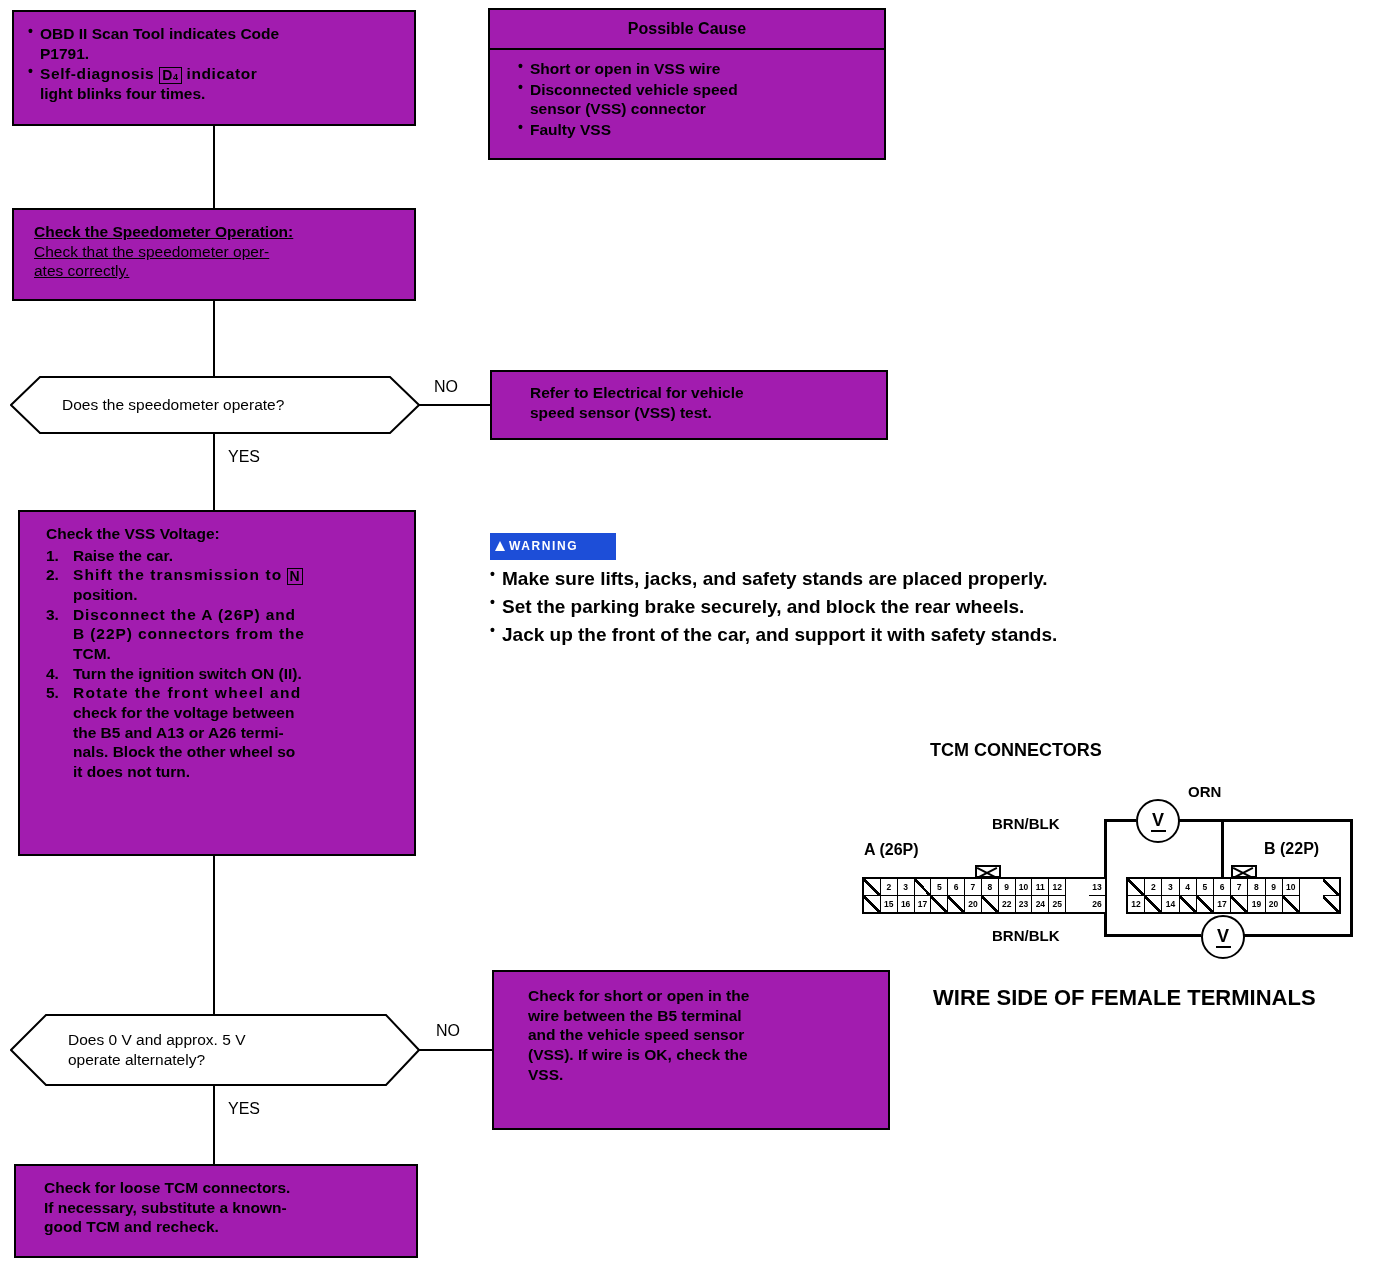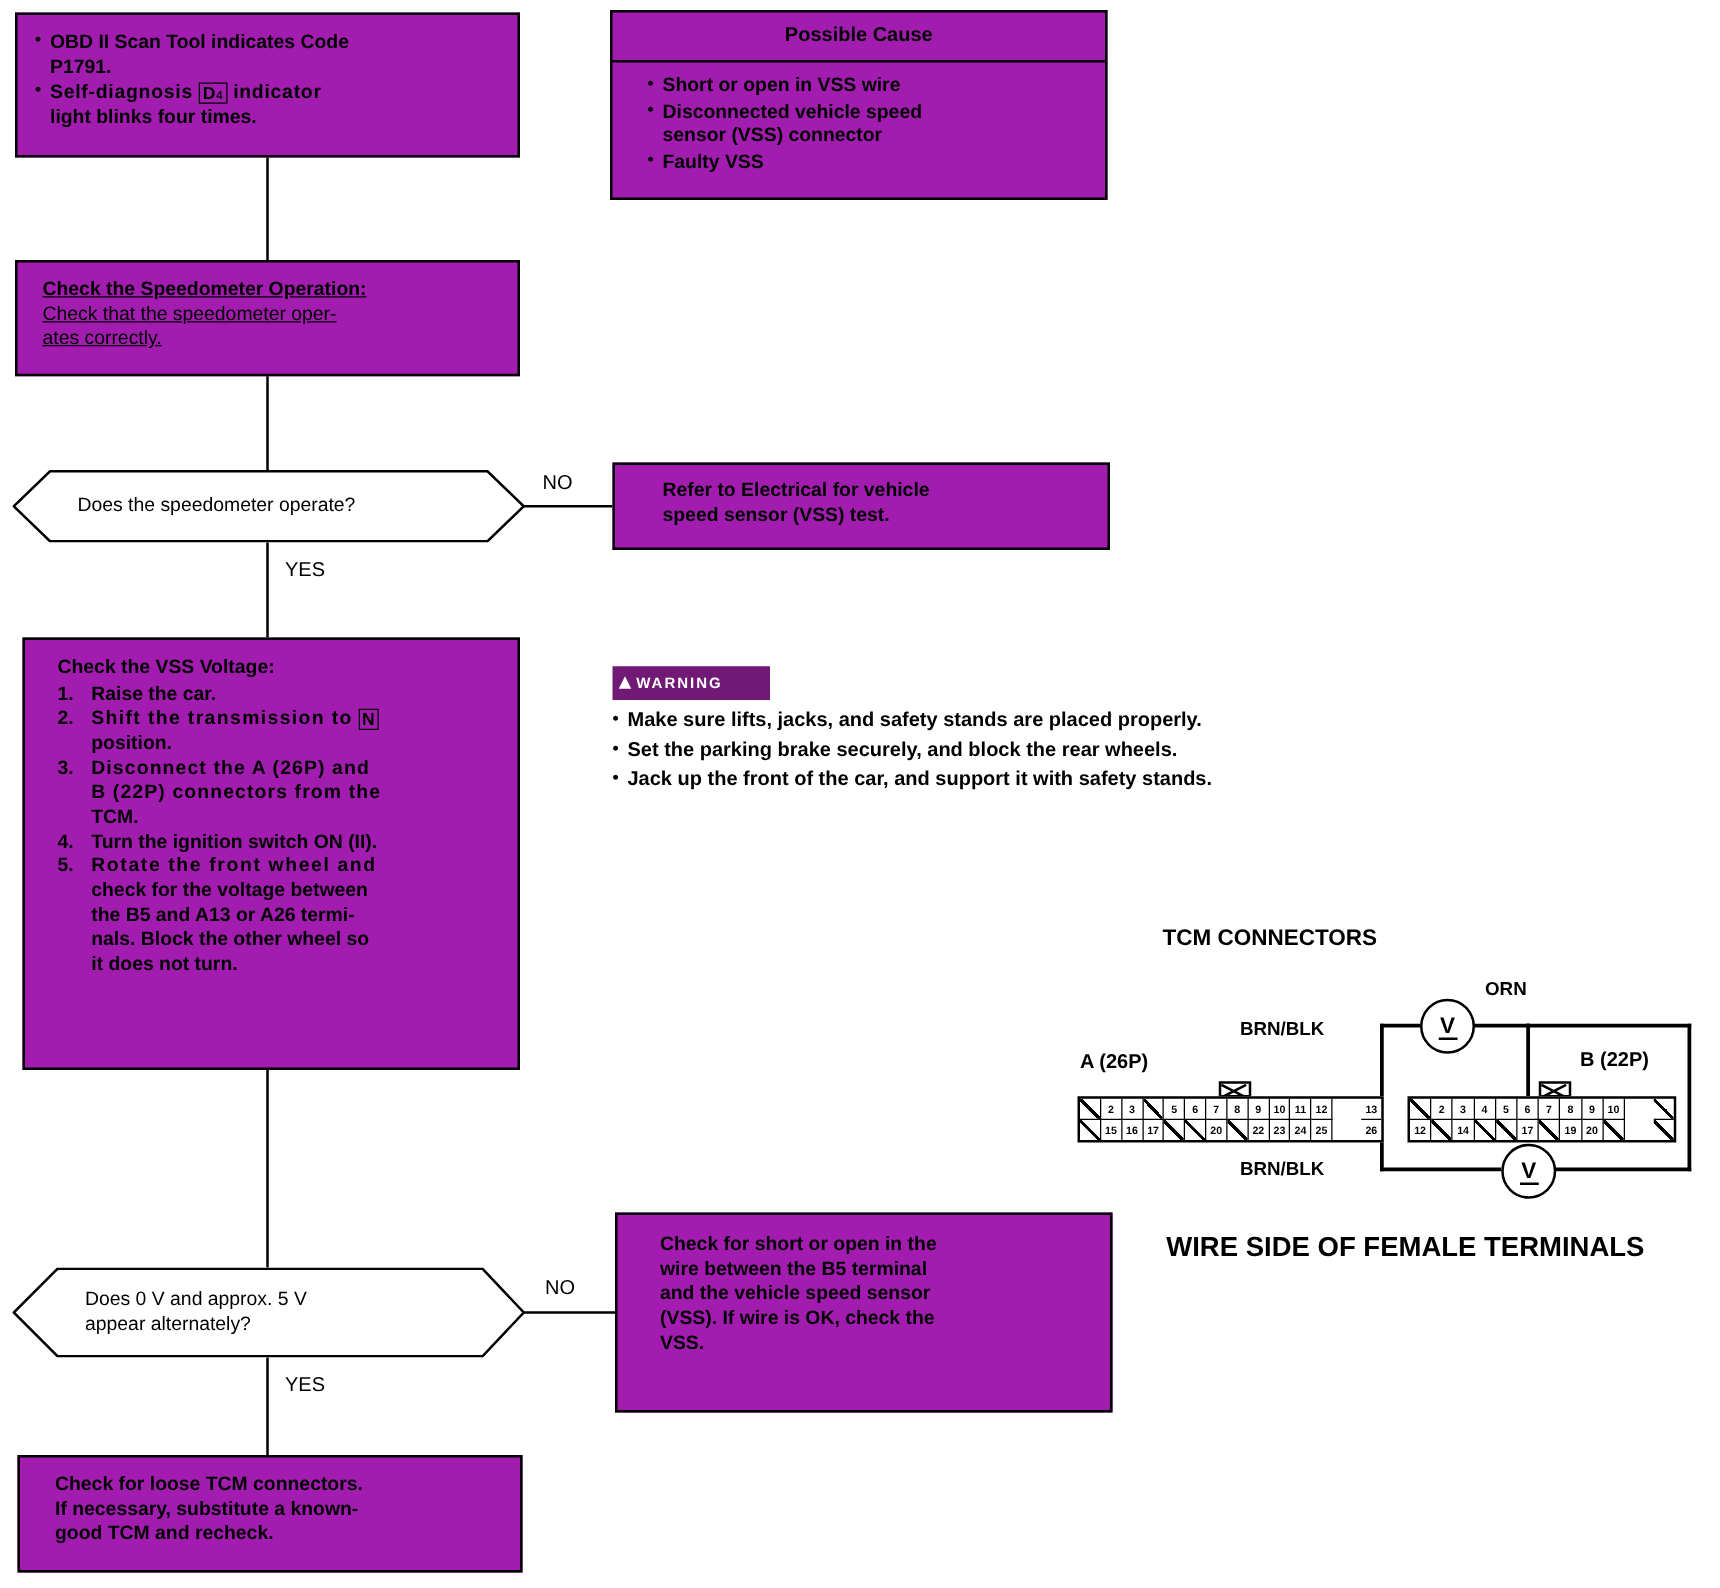--- a/index.html
+++ b/index.html
@@ -85,41 +85,41 @@
 
   .line{position:absolute;background:#000;}
   .vline{width:2px;}
   .hline{height:2px;}
 
   .lbl{position:absolute;font-size:16px;font-weight:normal;}
 
   
   .warnbadge{
     position:absolute;
-    background:#701a75;
+    background:#1d4ed8;
     color:#fff;
     display:flex;
     align-items:center;
     padding:2px 7px 3px 5px;
     font-size:12px;
     letter-spacing:1.6px;
     font-weight:bold;
   }
   .warnbadge .tri{
     display:inline-block;
     width:0;height:0;
     border-left:5px solid transparent;
     border-right:5px solid transparent;
     border-bottom:10px solid #fff;
     margin-right:4px;
     position:relative;
   }
   .warnlist{
     position:absolute;
-    font-size:16px;
+    font-size:19px;
     font-weight:bold;
     line-height:1.42;
   }
 
   
   #tcmdiagram{position:absolute;}
   .conn{
     position:absolute;
     border:2.5px solid #000;
     box-sizing:border-box;
@@ -406,21 +406,21 @@
   <div class="diagtitle" style="position:absolute;left:933px;top:985px;font-size:22px;">WIRE SIDE OF FEMALE TERMINALS</div>
 
   <div class="line vline" style="left:213px;top:856px;height:158px;"></div>
 
   <div class="hex" style="left:10px;top:1014px;width:410px;height:72px;">
     <svg width="410" height="72" viewBox="0 0 410 72">
       <polygon points="36,1 376,1 409,36 376,71 36,71 1,36" fill="#ffffff" stroke="#000000" stroke-width="2"></polygon>
     </svg>
     <div class="hextext" style="left:58px;">
       <span>Does 0 V and approx. 5 V</span>
-      <span>appear alternately?</span>
+      <span>operate alternately?</span>
     </div>
   </div>
 
   <div class="line hline" style="left:418px;top:1049px;width:74px;"></div>
   <div class="lbl" style="left:436px;top:1022px;">NO</div>
 
   <div class="box" style="left:492px;top:970px;width:398px;height:160px;">
     <div style="margin:14px 12px 0 34px;">
       <div class="txt-b">Check for short or open in the</div>
       <div class="txt-b">wire between the B5 terminal</div>

